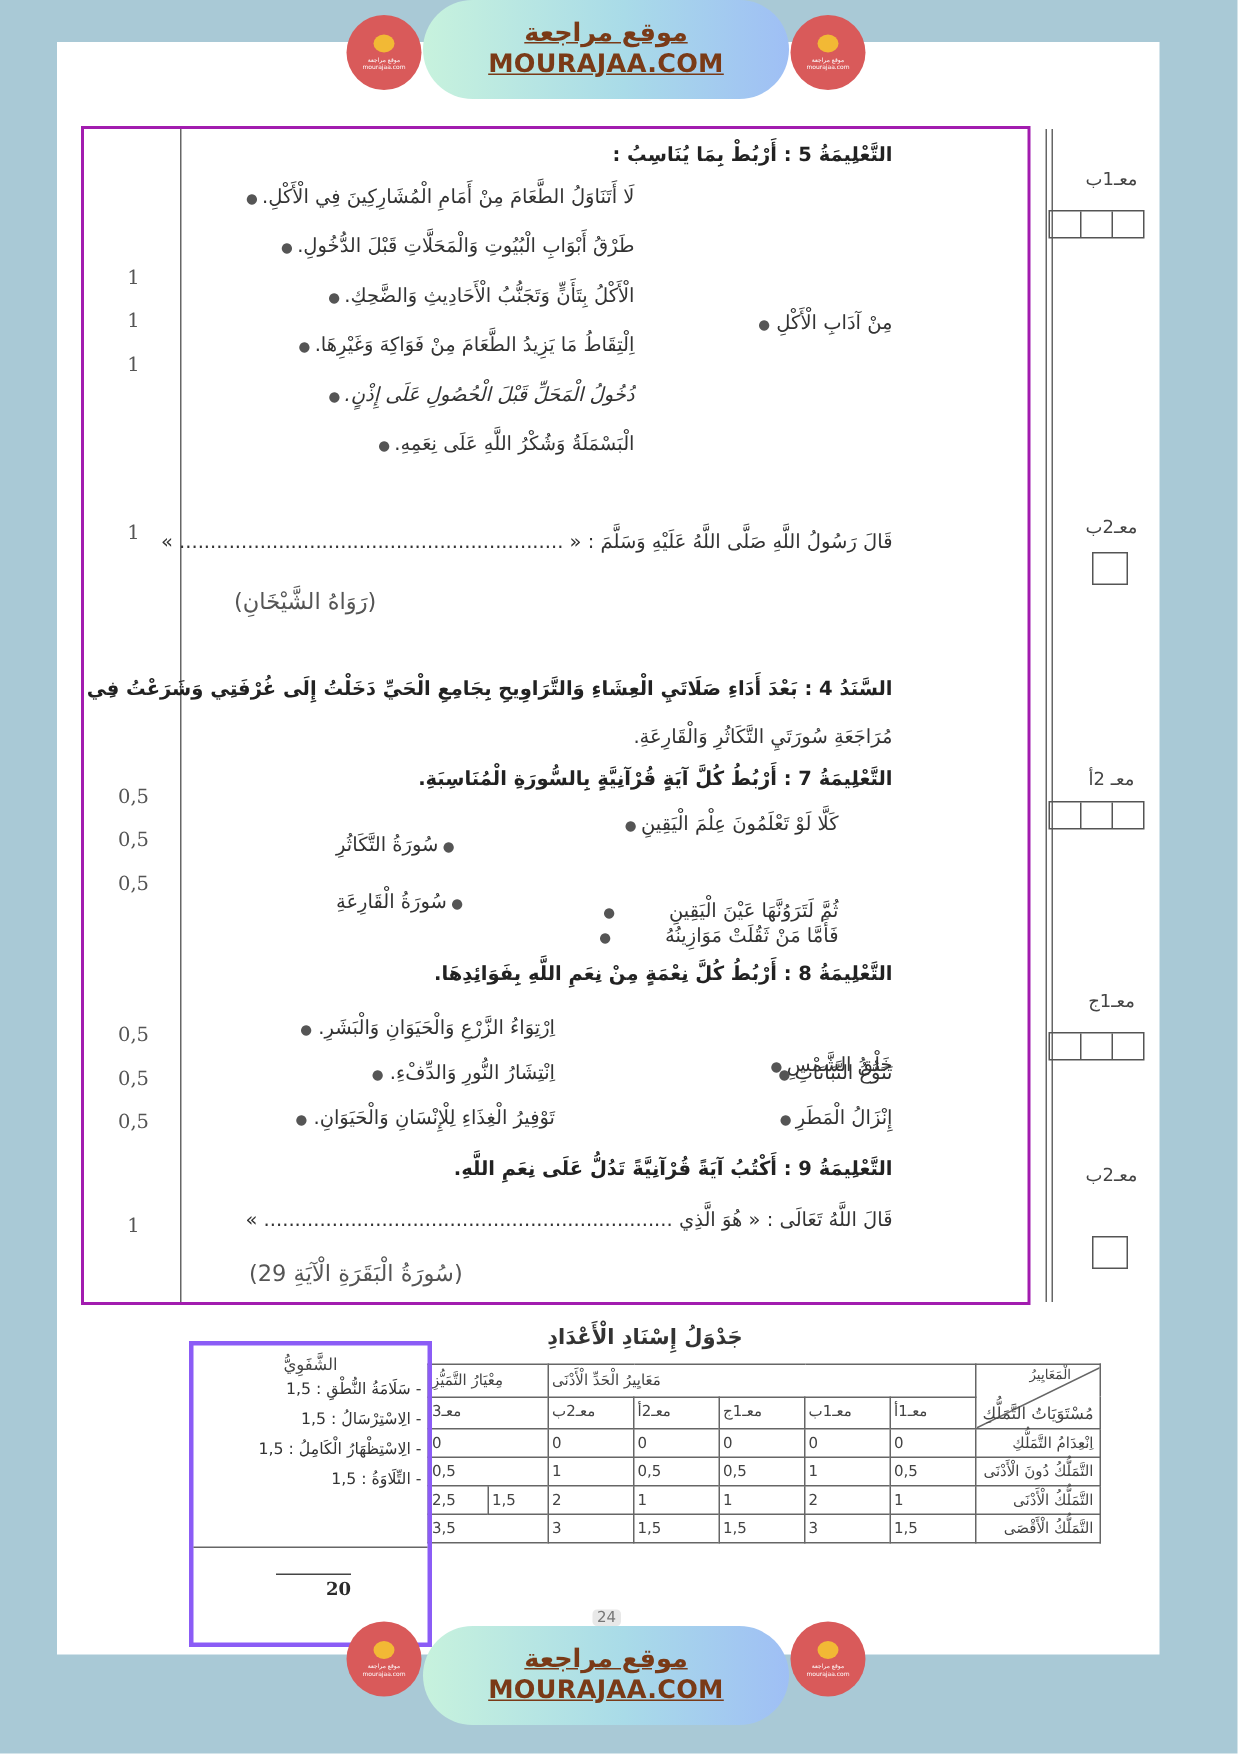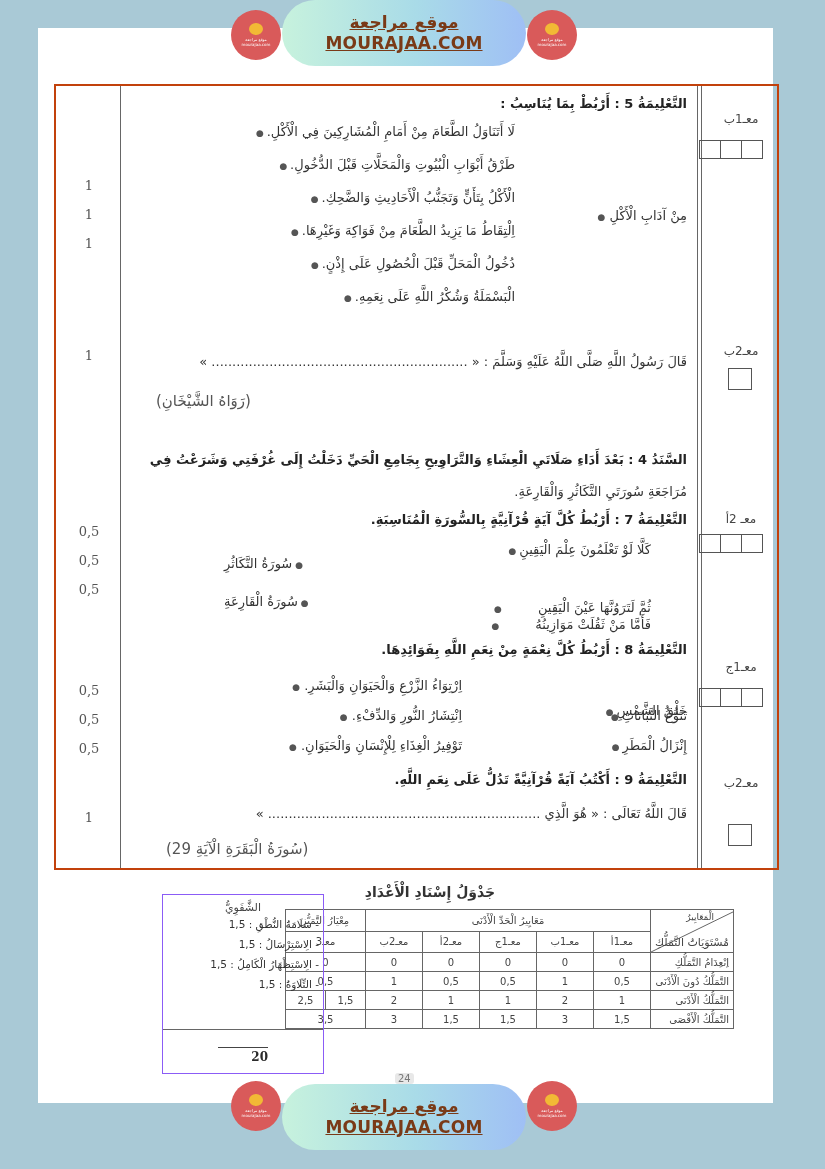--- a/index.html
+++ b/index.html
@@ -41,22 +41,22 @@
     margin-bottom:2px;
   }
   .logo .ltxt { font-size:4px; color:#fff; line-height:5px; text-align:center; }
   .logo.tl { left:231px; top:10px; }
   .logo.tr { left:527px; top:10px; }
   .logo.bl { left:231px; top:1081px; }
   .logo.br { left:527px; top:1081px; }
 
   
   .frame {
-    position:absolute; left:54px; top:84px; width:725px; height:786px;
-    border:2px solid #c2410c;
+    position:absolute; left:54px; top:84px; width:633px; height:786px;
+    border:2px solid #a21caf;
     box-sizing:border-box;
   }
   .col-line { position:absolute; top:0; bottom:0; width:1px; background:#666; }
   .col-line.l { left:64px; }
   .col-line.r { left:641px; }
   .col-line.r2 { left:645px; }
 
   .ar-text {
     position:absolute; direction:rtl; text-align:right;
     font-family:"DejaVu Sans", sans-serif; font-size:13px; color:#333;
@@ -87,26 +87,26 @@
   
   .gt-title {
     position:absolute; left:330px; top:884px; width:200px; text-align:center;
     font-weight:bold; font-size:14px; color:#333; direction:rtl;
   }
   table.grade {
     position:absolute; left:285px; top:909px; border-collapse:collapse;
     font-size:10px; color:#444; direction:rtl;
   }
   table.grade td {
-    border:1px solid #666; text-align:center; height:18px; padding:0 2px;
+    border:1px solid #666; text-align:left; height:18px; padding:0 2px;
   }
   table.grade td.rowh { text-align:right; padding-right:4px; width:76px; }
   .oral {
-    position:absolute; left:126px; top:894px; width:162px; height:180px;
-    border:1px solid #8b5cf6; box-sizing:border-box; direction:rtl;margin-left:36px;
+    position:absolute; left:126px; top:894px; width:162px; height:204px;
+    border:3px solid #8b5cf6; box-sizing:border-box; direction:rtl;
   }
   .oral .head { text-align:center; font-size:11px; color:#444; margin-top:6px; }
   .oral .item { font-size:10.5px; color:#333; padding-right:4px; line-height:20px; text-align:right; }
   .oral .sep { position:absolute; left:0; right:0; top:134px; border-top:1px solid #666; }
   .oral .total {
     position:absolute; left:55px; width:50px; top:152px; 
     font-family:"DejaVu Serif", serif; font-weight:bold; font-size:12px;
     border-top:1px solid #444; padding-top:2px;
   }
   .pageno {
@@ -135,21 +135,21 @@
 <div class="frame">
   <div class="col-line l"></div>
   <div class="col-line r"></div>
   <div class="col-line r2"></div>
 
   <div class="ar-text bold" style="right:90px; top:10px;">التَّعْلِيمَةُ 5 : أَرْبُطْ بِمَا يُنَاسِبُ :</div>
   <div class="ar-text bullet" style="right:262px; top:38px;">لَا أَتَنَاوَلُ الطَّعَامَ مِنْ أَمَامِ الْمُشَارِكِينَ فِي الْأَكْلِ.</div>
   <div class="ar-text bullet" style="right:262px; top:71px;">طَرْقُ أَبْوَابِ الْبُيُوتِ وَالْمَحَلَّاتِ قَبْلَ الدُّخُولِ.</div>
   <div class="ar-text bullet" style="right:262px; top:104px;">الْأَكْلُ بِتَأَنٍّ وَتَجَنُّبُ الْأَحَادِيثِ وَالضَّحِكِ.</div>
   <div class="ar-text bullet" style="right:262px; top:137px;">اِلْتِقَاطُ مَا يَزِيدُ الطَّعَامَ مِنْ فَوَاكِهَ وَغَيْرِهَا.</div>
-  <div class="ar-text bullet" style="right:262px; top:170px;">دُخُولُ الْمَحَلِّ قَبْلَ الْحُصُولِ عَلَى إِذْنٍ.</div>
+  <div class="ar-text bullet" style="right:262px; top:170px;font-style:italic;">دُخُولُ الْمَحَلِّ قَبْلَ الْحُصُولِ عَلَى إِذْنٍ.</div>
   <div class="ar-text bullet" style="right:262px; top:203px;">الْبَسْمَلَةُ وَشُكْرُ اللَّهِ عَلَى نِعَمِهِ.</div>
   <div class="ar-text" style="right:90px; top:122px;"><span>مِنْ آدَابِ الْأَكْلِ</span> <span style="color:#555;font-size:9px;">●</span></div>
 
   <div class="score" style="top:92px;">1</div>
   <div class="score" style="top:121px;">1</div>
   <div class="score" style="top:150px;">1</div>
   <div class="crit-label" style="top:26px;">معـ1ب</div>
   <div class="boxes3" style="top:54px;">
       <span></span>
       <span></span>

